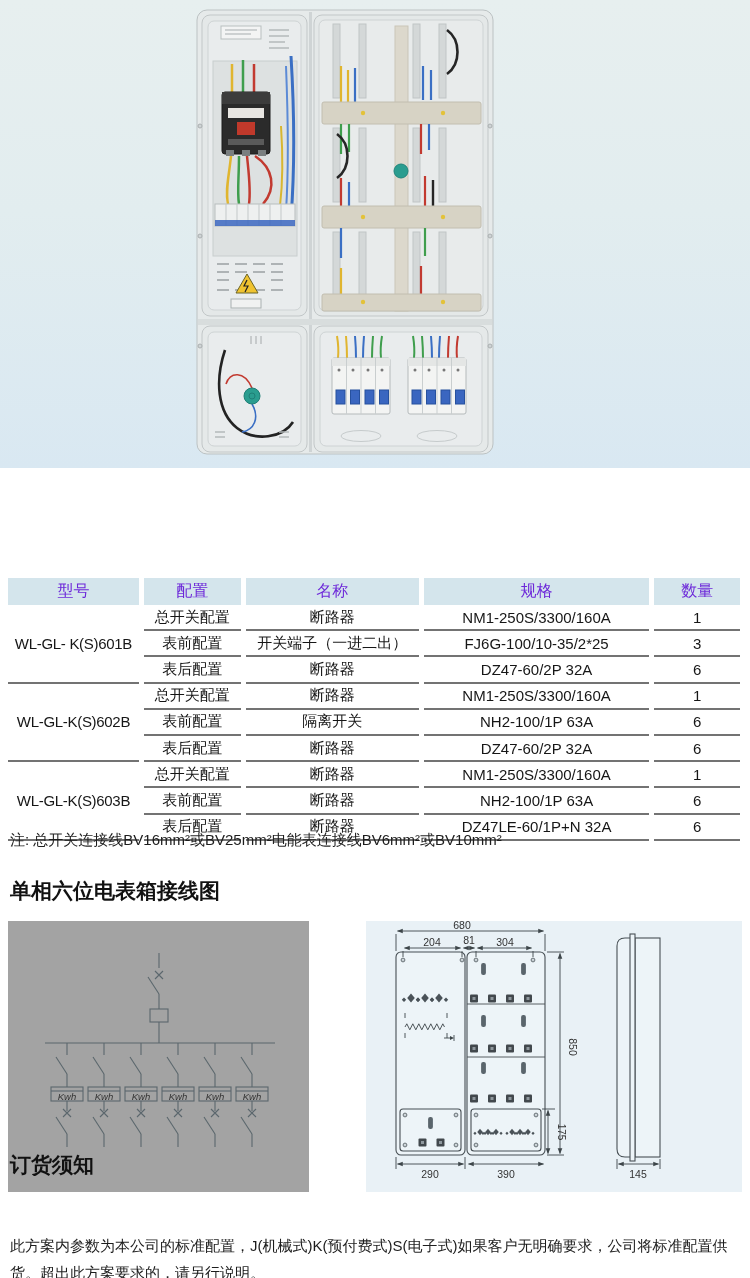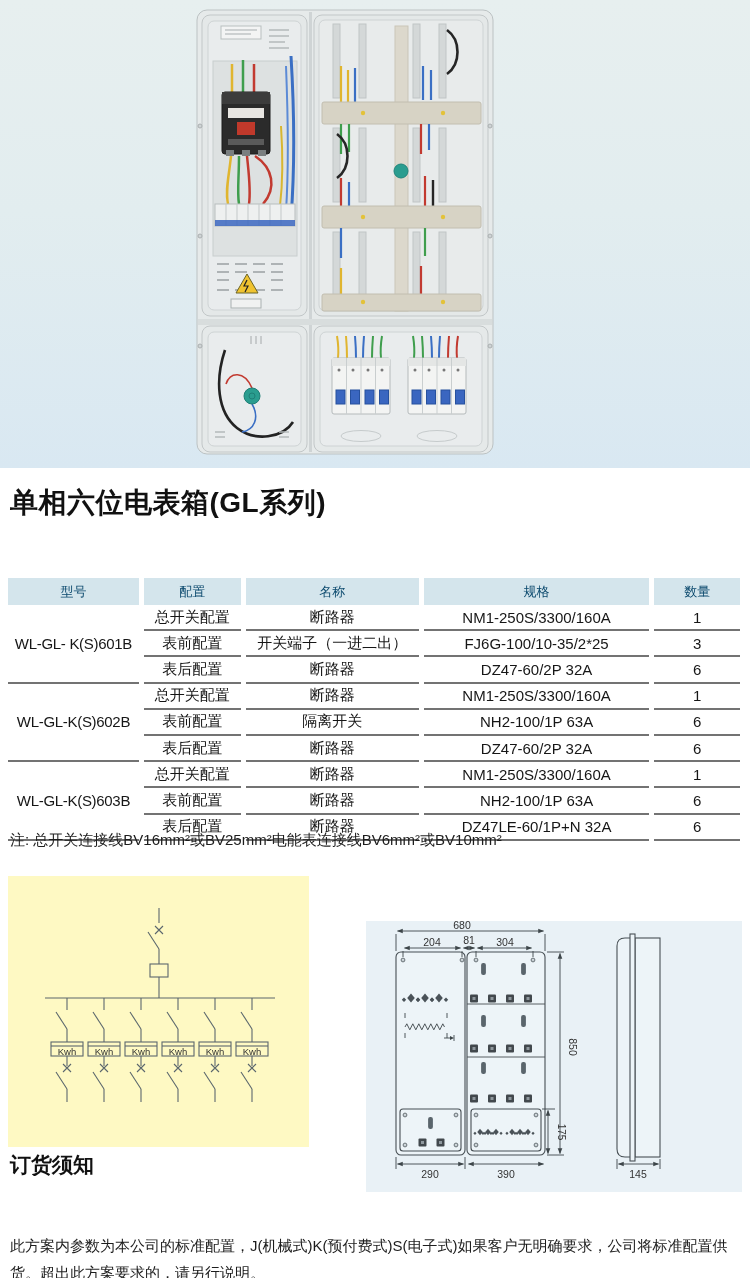--- a/index.html
+++ b/index.html
@@ -4,27 +4,27 @@
 <style>
   html,body{margin:0;padding:0;background:#ffffff;}
   .page{position:relative;width:750px;height:1278px;background:#ffffff;overflow:hidden;
         font-family:"Liberation Sans","DejaVu Sans",sans-serif;color:#1c1c1c;}
   .band{position:absolute;left:0;top:0;width:750px;height:468px;
         background:linear-gradient(180deg,#e7efef 0%,#e2edef 45%,#d9e8f2 100%);}
   .photo{position:absolute;left:195px;top:6px;}
   .page-title{position:absolute;left:10px;top:484px;font-size:28px;font-weight:bold;color:#111;letter-spacing:0.5px;}
   .section-sub{position:absolute;left:10px;top:546px;font-size:19px;font-weight:bold;color:#151515;}
   table.cfg{position:absolute;left:3px;top:578px;width:742px;border-collapse:separate;border-spacing:5px 0;table-layout:fixed;}
-  table.cfg th{background:#d4e5ec;height:25px;font-size:13px;font-weight:normal;color:#0c4a6e;text-align:center;}
+  table.cfg th{background:#d4e5ec;height:25px;font-size:16px;font-weight:normal;color:#6d28d9;text-align:center;}
   table.cfg td{height:24.2px;font-size:15px;color:#161616;text-align:center;border-bottom:2px solid #737373;padding:0;}
   table.cfg td.model{font-size:15px;letter-spacing:-0.3px;}
   .note{position:absolute;left:10px;top:831px;font-size:15px;color:#1d1d1d;}
   .dg-title-left{position:absolute;left:10px;top:877px;font-size:21px;font-weight:bold;color:#111;}
   .dg-title-right{position:absolute;left:320px;top:877px;font-size:21px;font-weight:bold;color:#111;}
-  .box-wiring{position:absolute;left:8px;top:876px;width:301px;height:271px;background:#fef9c3;}
+  .box-wiring{position:absolute;left:8px;top:921px;width:301px;height:271px;background:#a3a3a3;font-style:italic;}
   .box-dim{position:absolute;left:366px;top:921px;width:376px;height:271px;background:#e9f1f6;}
   .order-head{position:absolute;left:10px;top:1151px;font-size:21px;font-weight:bold;color:#111;}
   .order-text{position:absolute;left:10px;top:1233px;width:734px;font-size:15px;line-height:1.78;color:#1d1d1d;}
   svg text{font-family:"Liberation Sans","DejaVu Sans",sans-serif;}
 </style>
 </head>
 <body>
 
 <div class="page">
 
@@ -173,21 +173,20 @@
     <g fill="#cfd4d5" stroke="#aab0b1">
       <circle cx="5" cy="120" r="2"></circle>
         <circle cx="5" cy="230" r="2"></circle>
         <circle cx="5" cy="340" r="2"></circle>
       <circle cx="295" cy="120" r="2"></circle>
         <circle cx="295" cy="230" r="2"></circle>
         <circle cx="295" cy="340" r="2"></circle>
     </g>
   </svg>
 
-  <div class="page-title">单相六位电表箱(GL系列)</div>
 
   <table class="cfg">
     <colgroup>
         <col style="width:130px">
         <col style="width:96px">
         <col style="width:172px">
         <col style="width:224px">
         <col style="width:85px">
       </colgroup>
     <thead>

